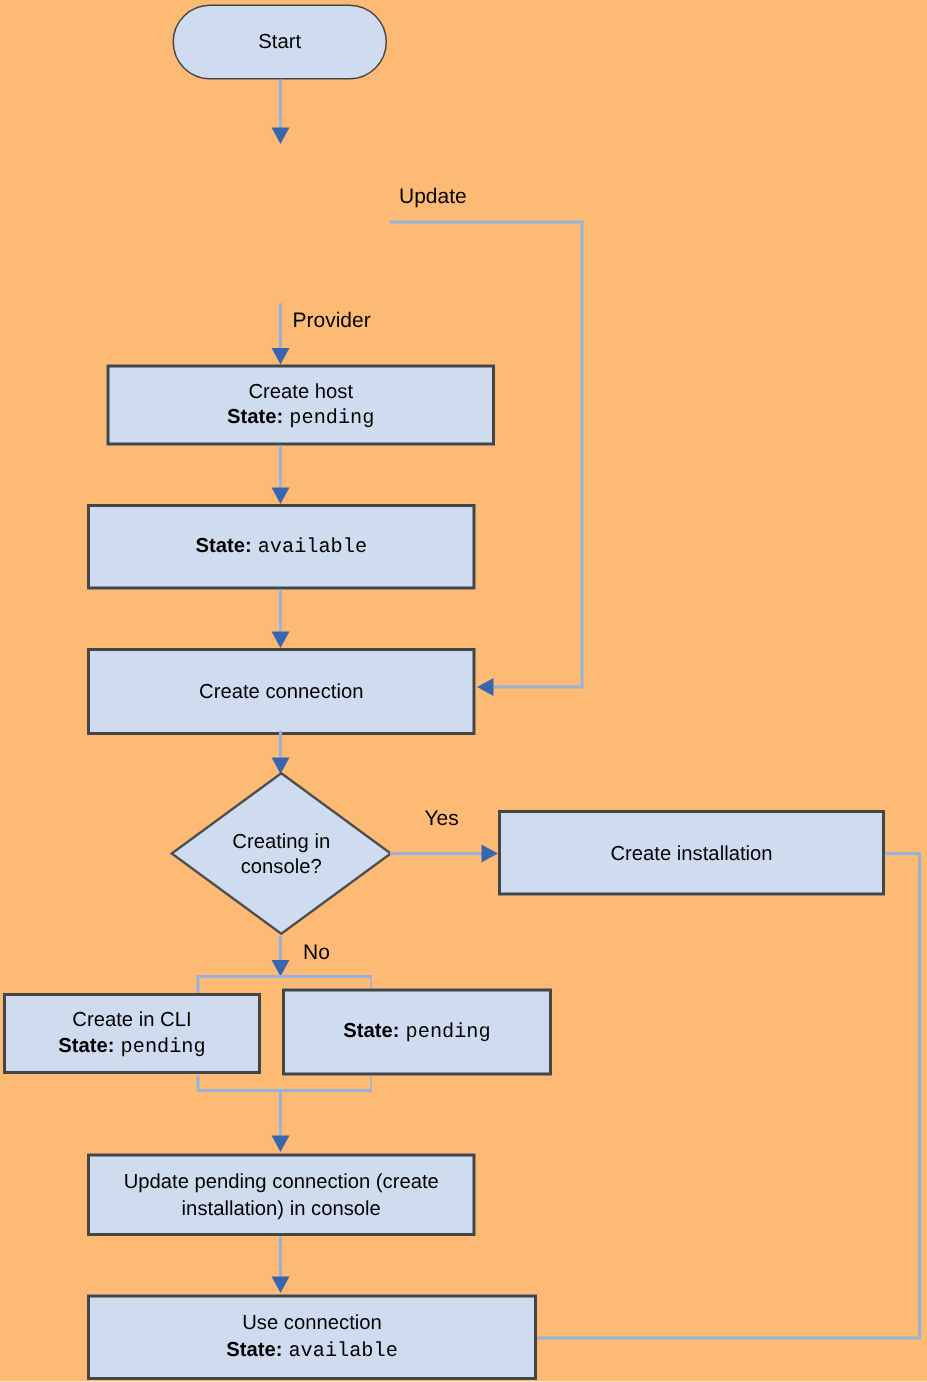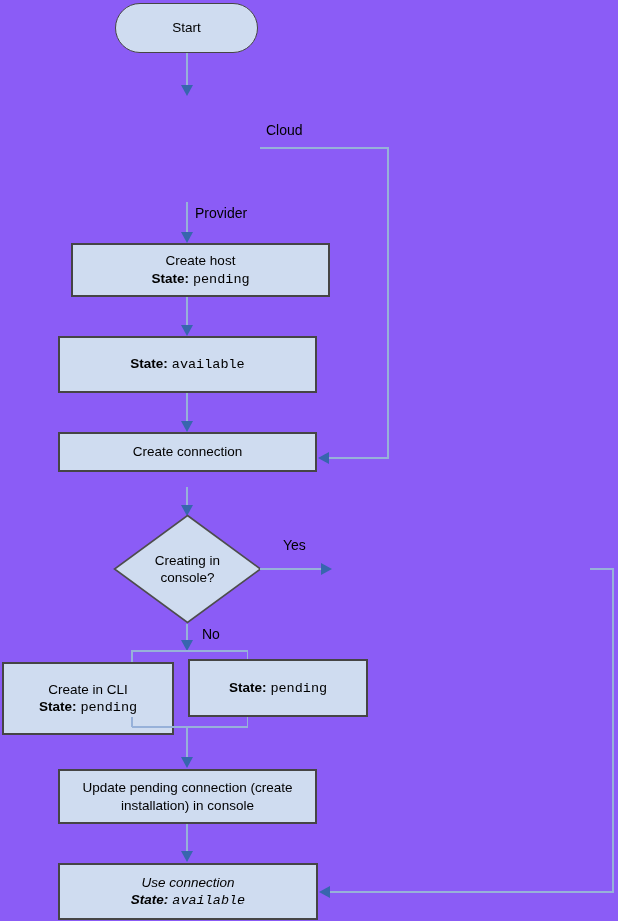--- a/index.html
+++ b/index.html
@@ -4,21 +4,21 @@
 <style>
   html, body {
     margin: 0;
     padding: 0;
     background: #ffffff;
   }
   .canvas {
     position: relative;
     width: 618px;
     height: 921px;
-    background: #8b5cf6;
+    background: #fdba74;
     font-family: "Liberation Sans", sans-serif;
     color: #000000;
     overflow: hidden;
   }
   
   .node {
     position: absolute;
     box-sizing: border-box;
     background: #cfdcf0;
     border: 2px solid #454545;
@@ -100,21 +100,21 @@
 <div class="canvas">
 
   <div class="node oval" style="left:115px; top:3px; width:143px; height:50px;">
     <span>Start</span>
   </div>
 
   <div class="line vline" style="left:186px; top:53px; height:33px;"></div>
   <div class="arrow down" style="left:181px; top:85px;"></div>
 
 
-  <div class="edge-label" style="left:266px; top:122px;">Cloud</div>
+  <div class="edge-label" style="left:266px; top:122px;">Update</div>
   <div class="line hline" style="left:260px; top:147px; width:129px;"></div>
   <div class="line vline" style="left:387px; top:147px; height:312px;"></div>
   <div class="line hline" style="left:329px; top:457px; width:60px;"></div>
   <div class="arrow left" style="left:318px; top:452px;"></div>
 
   <div class="edge-label" style="left:195px; top:205px;">Provider</div>
   <div class="line vline" style="left:186px; top:202px; height:31px;"></div>
   <div class="arrow down" style="left:181px; top:232px;"></div>
 
   <div class="node" style="left:71px; top:243px; width:259px; height:54px;">
@@ -125,55 +125,58 @@
   <div class="line vline" style="left:186px; top:297px; height:28px;"></div>
   <div class="arrow down" style="left:181px; top:325px;"></div>
 
   <div class="node" style="left:58px; top:336px; width:259px; height:57px;">
     <span class="state-line"><b class="state-label">State:</b><span class="state-value">available</span></span>
   </div>
 
   <div class="line vline" style="left:186px; top:393px; height:28px;"></div>
   <div class="arrow down" style="left:181px; top:421px;"></div>
 
-  <div class="node" style="left:58px; top:432px; width:259px; height:40px;text-align:center;">
+  <div class="node" style="left:58px; top:432px; width:259px; height:58px;text-align:center;">
     <span class="title">Create connection</span>
   </div>
 
   <div class="line vline" style="left:186px; top:487px; height:18px;"></div>
   <div class="arrow down" style="left:181px; top:505px;"></div>
 
   <div class="diamond" style="left:113px; top:514px; width:149px; height:110px;">
     <svg width="149" height="110" viewBox="0 0 149 110">
       <polygon points="74.5,1.5 147.5,55 74.5,108.5 1.5,55" fill="#cfdcf0" stroke="#4d4d4d" stroke-width="1.6"></polygon>
     </svg>
     <div class="dlabel">
       <span class="constrain">Creating in console?</span>
     </div>
   </div>
 
   <div class="edge-label" style="left:262px; top:537px;margin-left:21px;">Yes</div>
   <div class="line hline" style="left:260px; top:568px; width:61px;"></div>
   <div class="arrow right" style="left:321px; top:563px;"></div>
 
+  <div class="node" style="left:332px; top:540px; width:258px; height:57px;">
+    <span class="title">Create installation</span>
+  </div>
 
   <div class="line hline" style="left:590px; top:568px; width:24px;"></div>
   <div class="line vline" style="left:612px; top:568px; height:324px;"></div>
   <div class="line hline" style="left:330px; top:891px; width:284px;"></div>
   <div class="arrow left" style="left:319px; top:886px;"></div>
 
   <div class="edge-label" style="left:202px; top:626px;">No</div>
   <div class="line vline" style="left:186px; top:624px; height:16px;"></div>
   <div class="arrow down" style="left:181px; top:640px;"></div>
 
   <div class="line thin hline" style="left:132px; top:650px; width:116px;"></div>
   <div class="line thin vline" style="left:131px; top:650px; height:13px;"></div>
   <div class="line thin vline" style="left:246.5px; top:650px; height:11px;"></div>
 
-  <div class="node" style="left:2px; top:662px; width:172px; height:73px;">
+  <div class="node" style="left:2px; top:662px; width:172px; height:54px;">
     <span class="title">Create in CLI</span>
     <span class="state-line"><b class="state-label">State:</b><span class="state-value">pending</span></span>
   </div>
 
   <div class="node" style="left:188px; top:659px; width:180px; height:58px;">
     <span class="state-line"><b class="state-label">State:</b><span class="state-value">pending</span></span>
   </div>
 
   <div class="line thin vline" style="left:131px; top:717px; height:10px;"></div>
   <div class="line thin vline" style="left:246.5px; top:717px; height:10px;"></div>
@@ -181,18 +184,18 @@
   <div class="line vline" style="left:186px; top:727px; height:30px;"></div>
   <div class="arrow down" style="left:181px; top:757px;"></div>
 
   <div class="node" style="left:58px; top:769px; width:259px; height:55px;">
     <span class="title">Update pending connection (create installation) in console</span>
   </div>
 
   <div class="line vline" style="left:186px; top:824px; height:27px;"></div>
   <div class="arrow down" style="left:181px; top:851px;"></div>
 
-  <div class="node" style="left:58px; top:863px; width:260px; height:57px;font-style:italic;">
+  <div class="node" style="left:58px; top:863px; width:300px; height:57px;">
     <span class="title">Use connection</span>
     <span class="state-line"><b class="state-label">State:</b><span class="state-value">available</span></span>
   </div>
 
 </div>
 
 </body></html>

